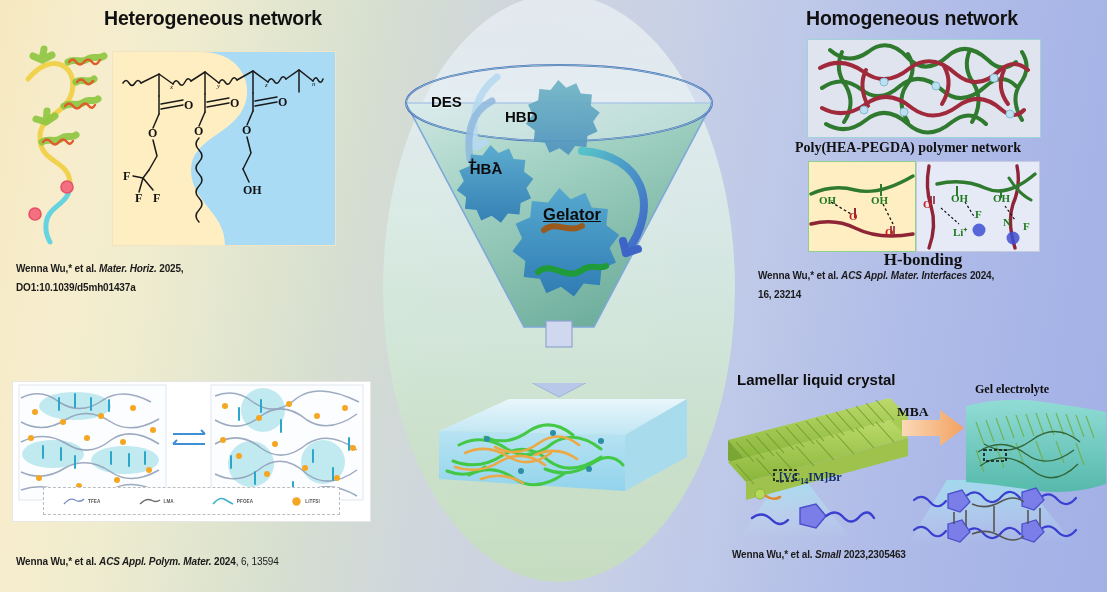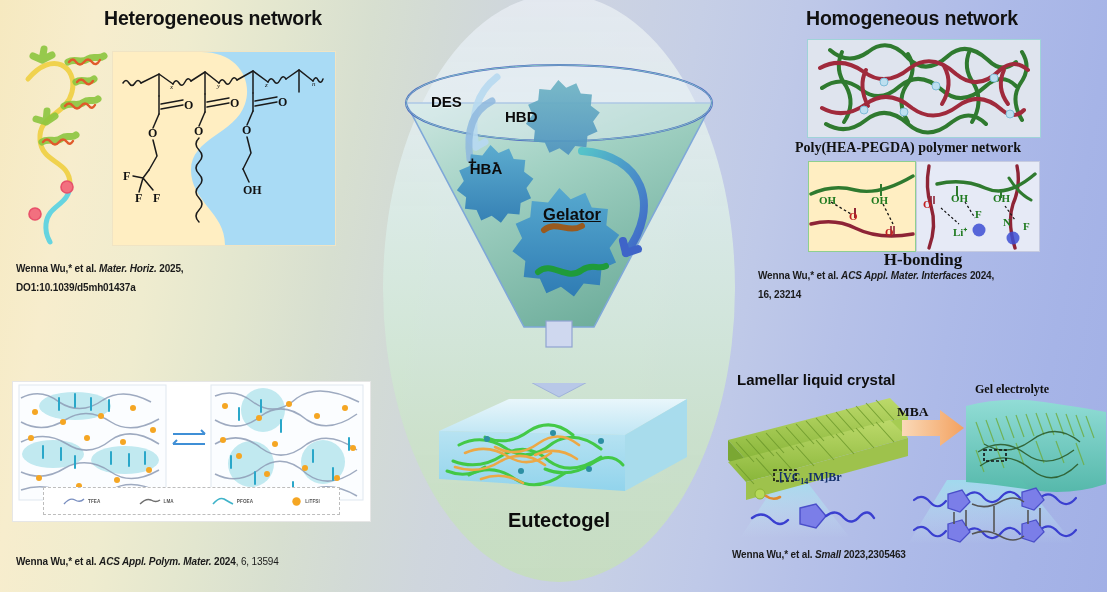--- a/index.html
+++ b/index.html
@@ -412,21 +412,20 @@
       </g>
     </g>
     <g fill="#2d8fa3">
       <circle cx="62" cy="56" r="3"></circle>
         <circle cx="128" cy="50" r="3"></circle>
         <circle cx="176" cy="58" r="3"></circle>
       <circle cx="96" cy="88" r="3"></circle>
         <circle cx="164" cy="86" r="3"></circle>
     </g>
   </svg>
-  <div id="lbl-eutectogel">Eutectogel</div>
 
   <div id="homo-panel">
     <svg viewBox="0 0 232 97" width="232" height="97">
       <g fill="none" stroke-linecap="round" stroke-width="4">
         <g stroke="#2f7a2f">
           <path d="M22,10 q18,16 38,2 q20,-16 40,6 q18,18 40,-2 q18,-16 40,4 q14,14 28,2"></path>
           <path d="M14,48 q20,-14 40,2 q18,14 38,-4 q20,-16 42,4 q20,18 44,-4 q16,-14 30,0"></path>
           <path d="M18,84 q20,12 40,-4 q20,-16 42,4 q20,18 44,-2 q18,-14 34,2"></path>
           <path d="M34,12 q-8,18 4,34 q10,18 -2,36"></path>
           <path d="M100,14 q10,16 -2,32 q-10,16 2,36"></path>

